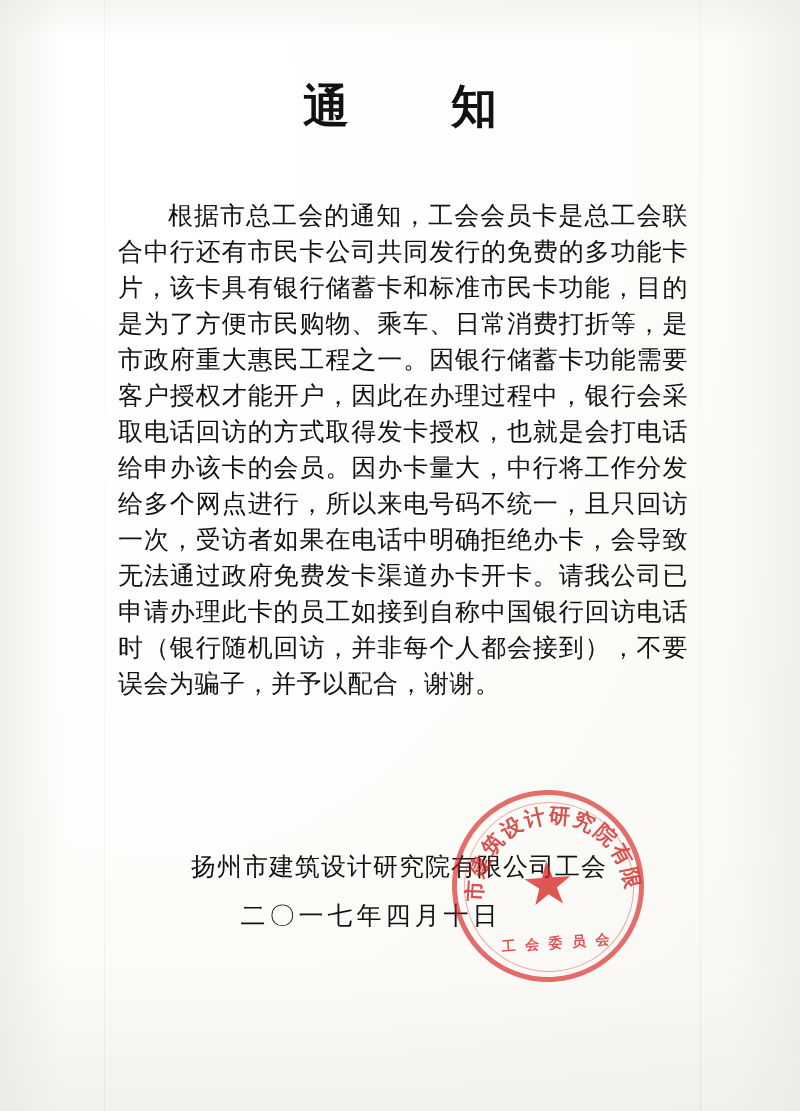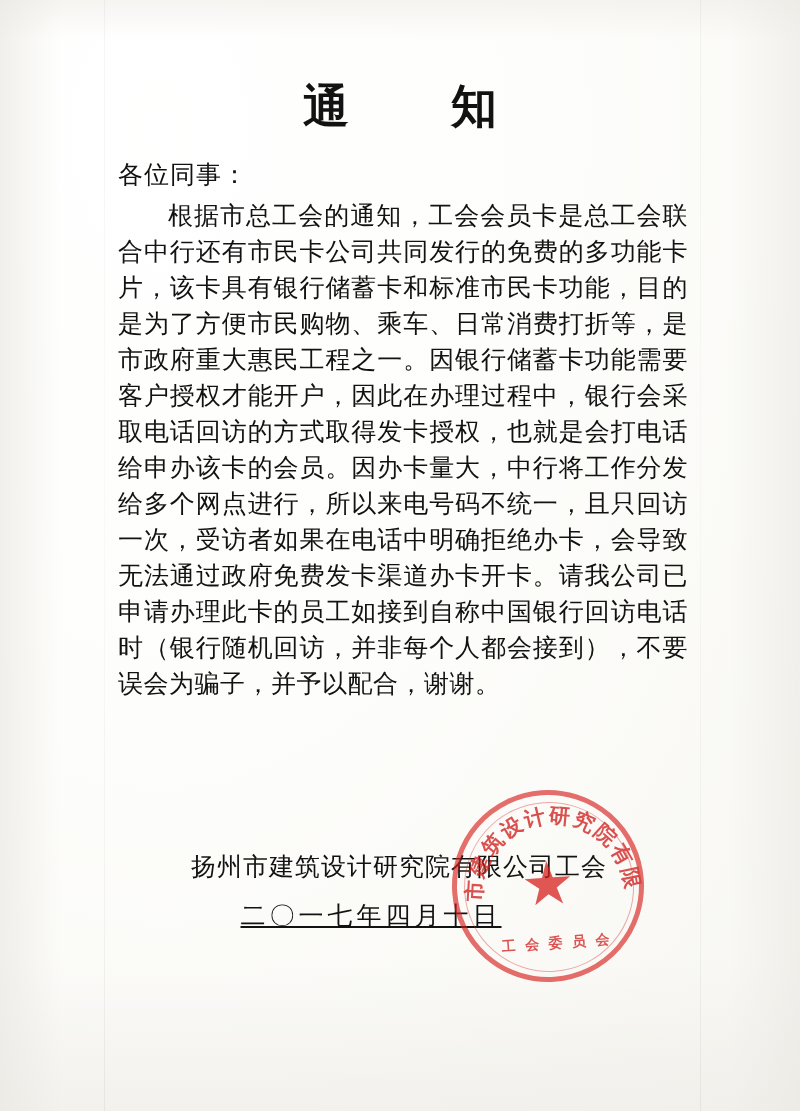--- a/index.html
+++ b/index.html
@@ -108,21 +108,20 @@
     color: #121212;
     letter-spacing: 1px;
   }
   .sign-org {
     padding-right: 8px;
   }
   .sign-date {
     margin-top: 16px;
     padding-right: 64px;
     letter-spacing: 4px;
-    text-decoration: underline;
   }
 
   
   .seal {
     position: absolute;
     left: 452px;
     top: 790px;
     width: 192px;
     height: 192px;
     border-radius: 50%;
@@ -180,21 +179,20 @@
 
   <div class="paper-shade-top"></div>
   <div class="paper-shade-left"></div>
   <div class="paper-shade-right"></div>
   <div class="paper-shade-bottom"></div>
   <div class="crease" style="left:104px;"></div>
   <div class="crease" style="left:700px;"></div>
 
   <div class="doc-title">通　知</div>
 
-  <div class="salutation">各位同事：</div>
 
   <div class="body-text">根据市总工会的通知，工会会员卡是总工会联合中行还有市民卡公司共同发行的免费的多功能卡片，该卡具有银行储蓄卡和标准市民卡功能，目的是为了方便市民购物、乘车、日常消费打折等，是市政府重大惠民工程之一。因银行储蓄卡功能需要客户授权才能开户，因此在办理过程中，银行会采取电话回访的方式取得发卡授权，也就是会打电话给申办该卡的会员。因办卡量大，中行将工作分发给多个网点进行，所以来电号码不统一，且只回访一次，受访者如果在电话中明确拒绝办卡，会导致无法通过政府免费发卡渠道办卡开卡。请我公司已申请办理此卡的员工如接到自称中国银行回访电话时（银行随机回访，并非每个人都会接到），不要误会为骗子，并予以配合，谢谢。</div>
 
   <div class="signature-block">
     <div class="sign-org">扬州市建筑设计研究院有限公司工会</div>
     <div class="sign-date">二〇一七年四月十日</div>
   </div>
 
   <div class="seal">
     <div class="seal-inner-ring"></div>

